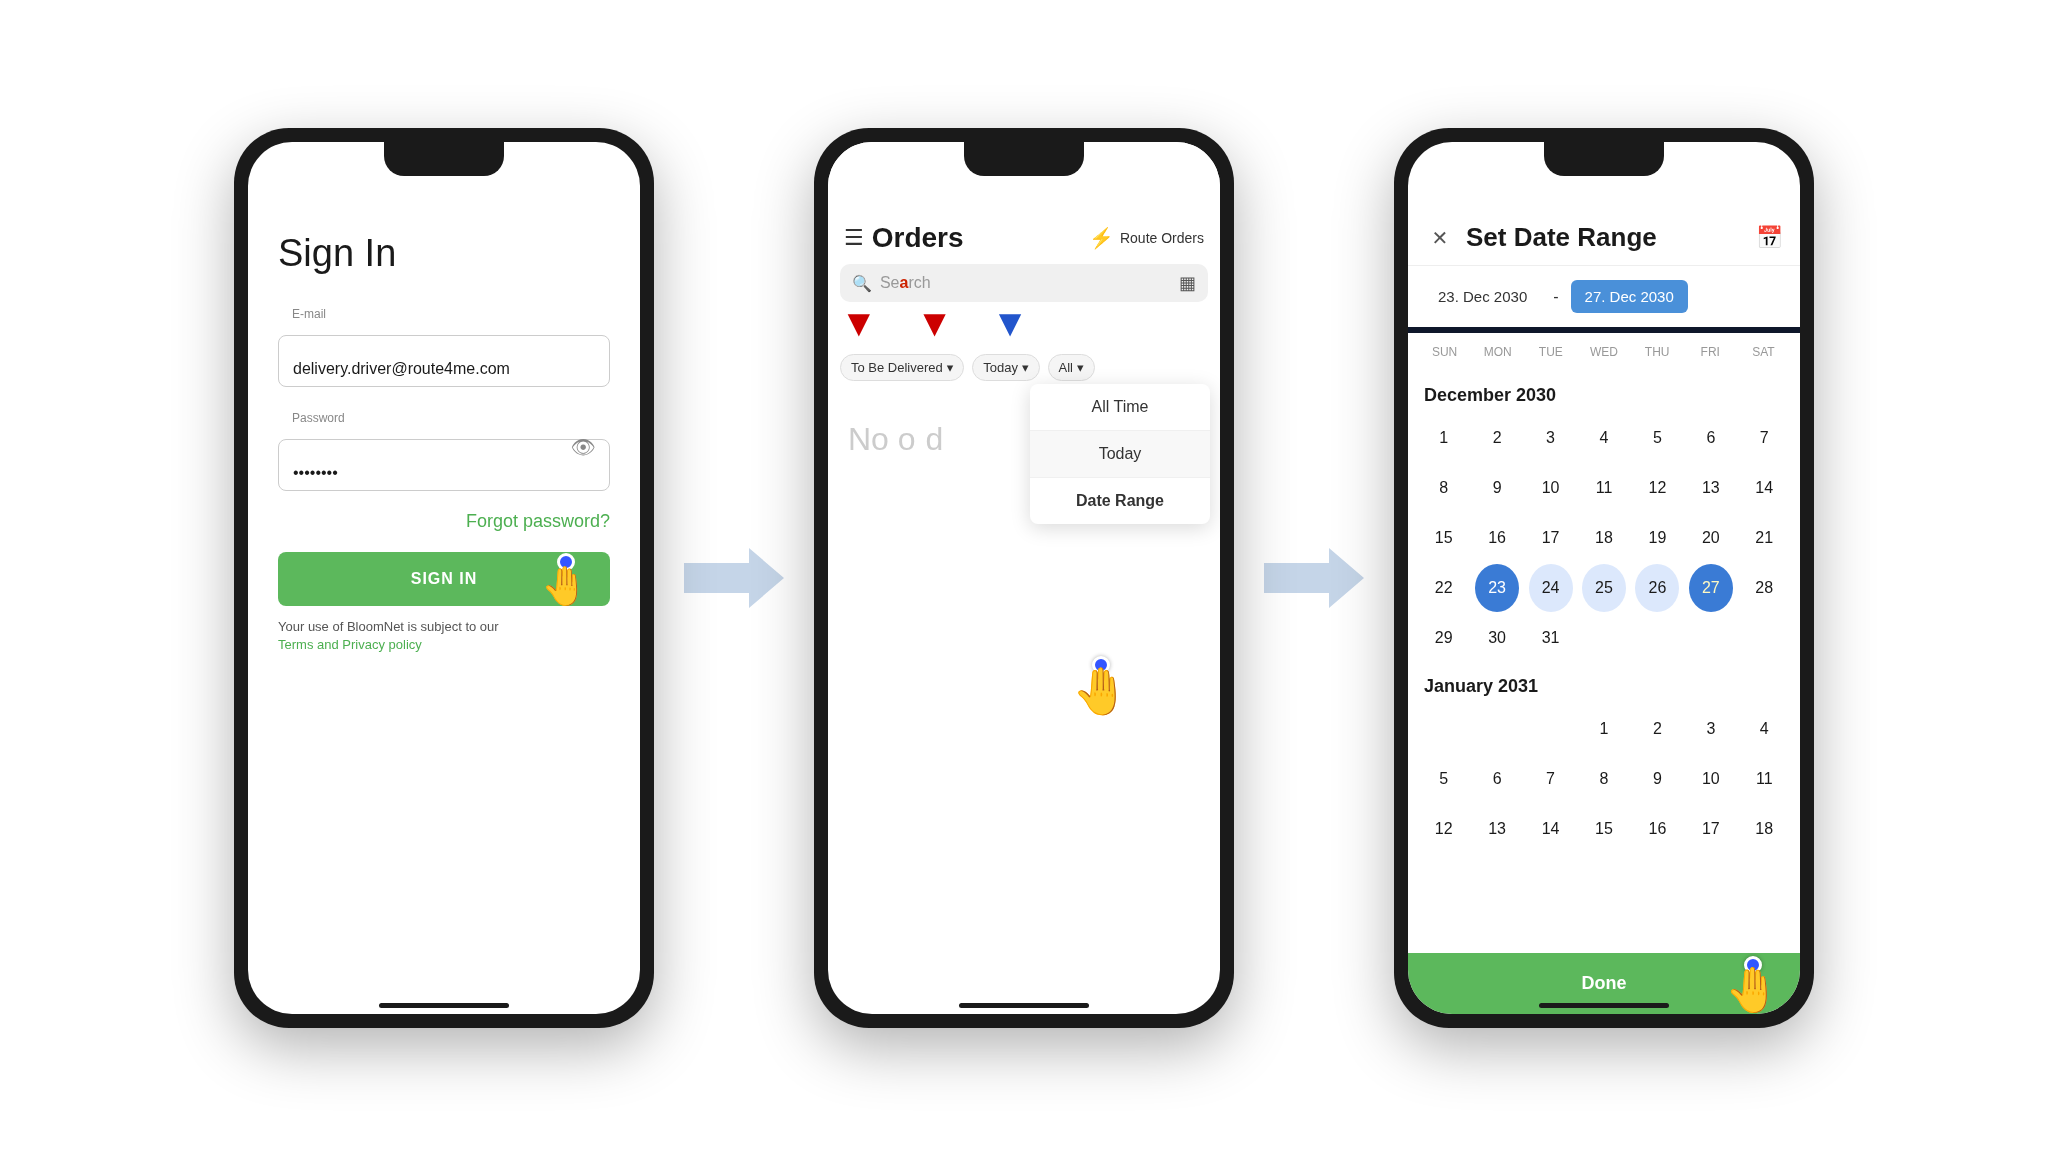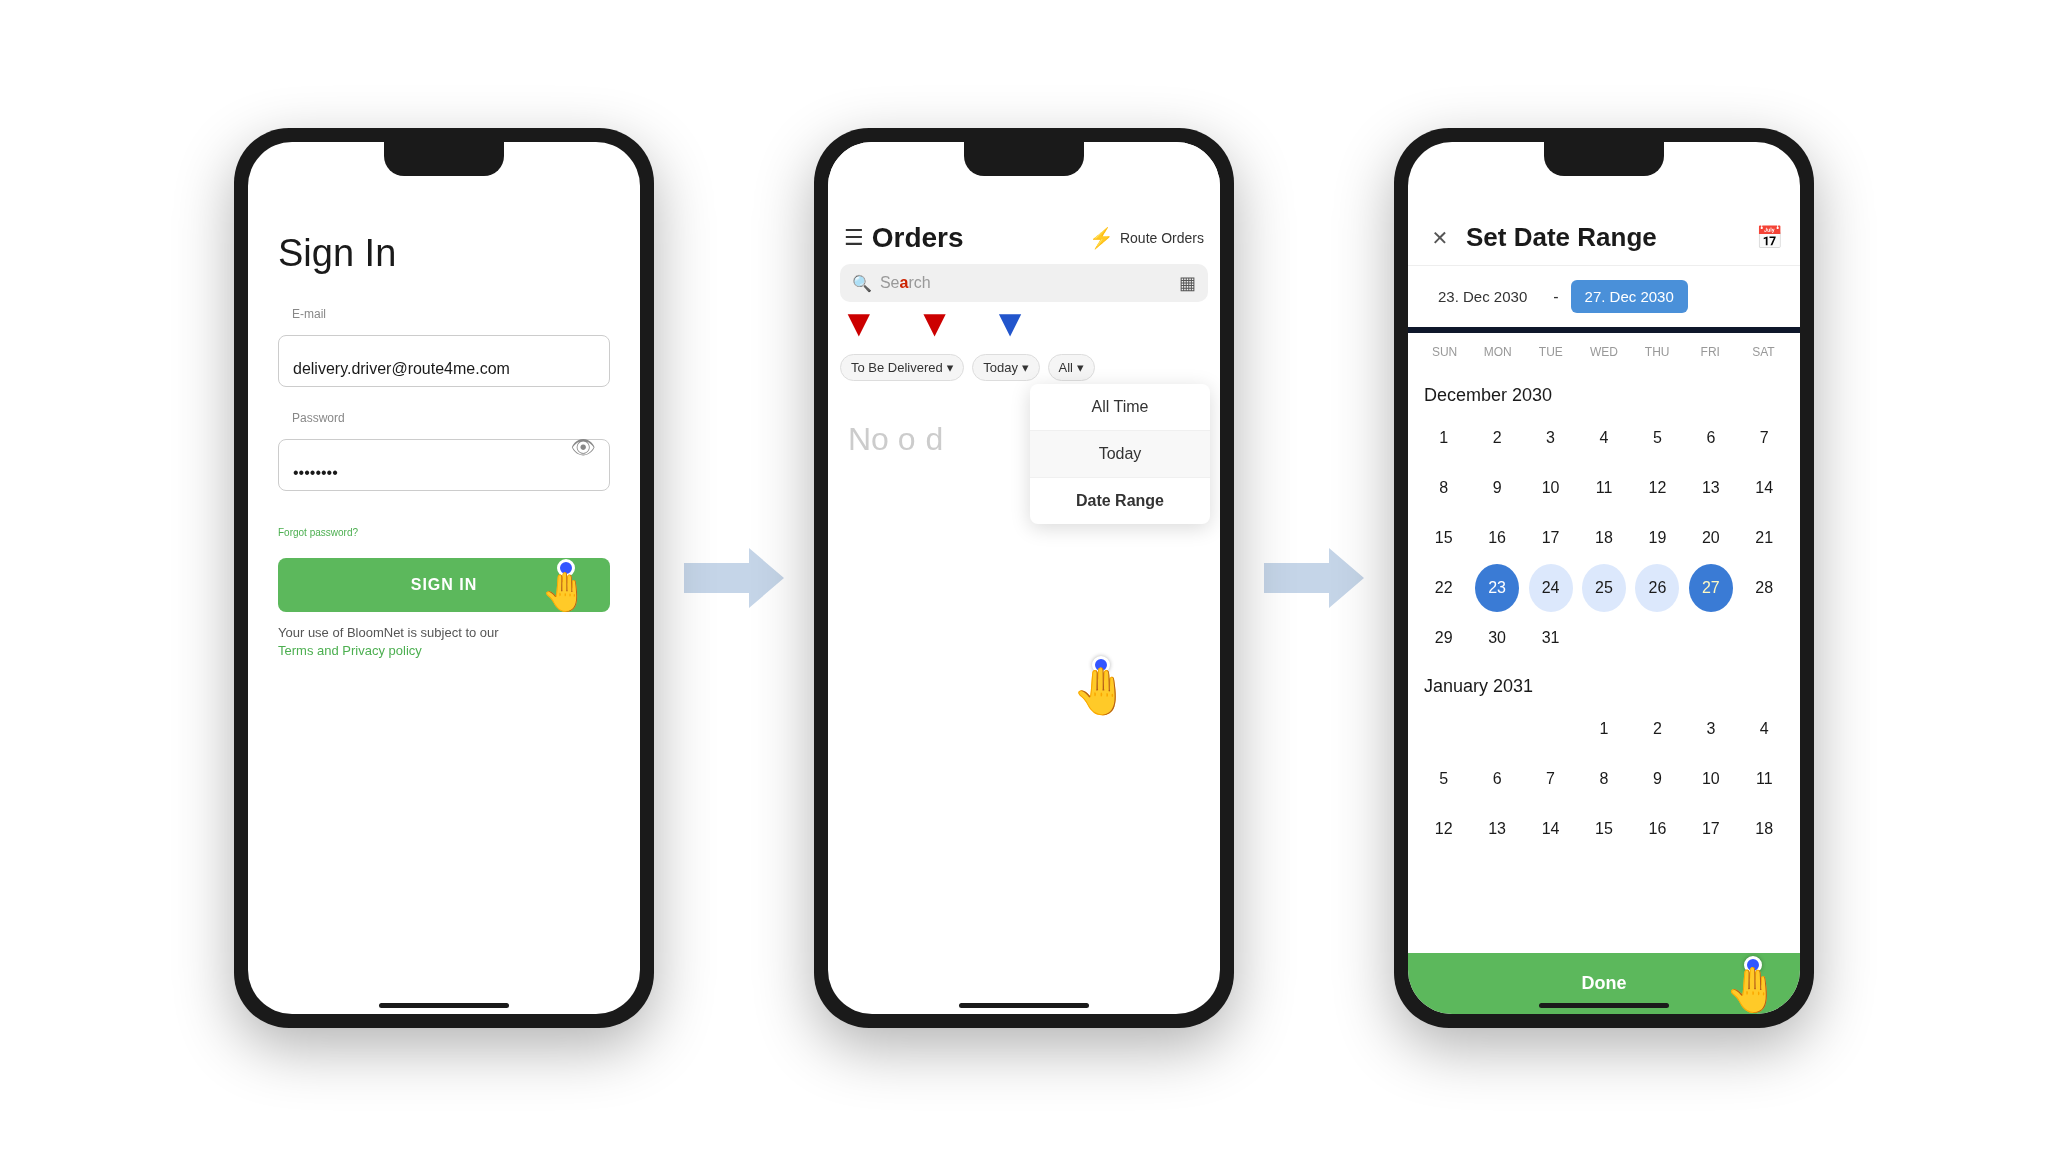--- a/index.html
+++ b/index.html
@@ -133,25 +133,26 @@
       right: 14px;
       top: 50%;
       transform: translateY(-50%);
       color: #888;
       font-size: 20px;
       cursor: pointer;
     }
 
     .forgot-password {
       color: #4CAF50;
-      font-size: 10px;
+      font-size: 18px;
       text-decoration: none;
       display: block;
       margin-bottom: 20px;
-      margin-top: 20px;
+      margin-top: 4px;
+      text-align: right;
     }
 
     .signin-btn {
       width: 100%;
       background: #5cb85c;
       color: white;
       border: none;
       border-radius: 8px;
       padding: 18px;
       font-size: 16px;
@@ -378,21 +379,21 @@
     }
 
     .calendar-body {
       flex: 1;
       overflow-y: auto;
       padding: 0 10px;
     }
 
     .month-title {
       font-size: 18px;
-      font-weight: 400;
+      font-weight: 700;
       color: #1a1a1a;
       padding: 14px 6px 8px;
     }
 
     .calendar-grid {
       display: grid;
       grid-template-columns: repeat(7, 1fr);
       gap: 2px;
     }
 

